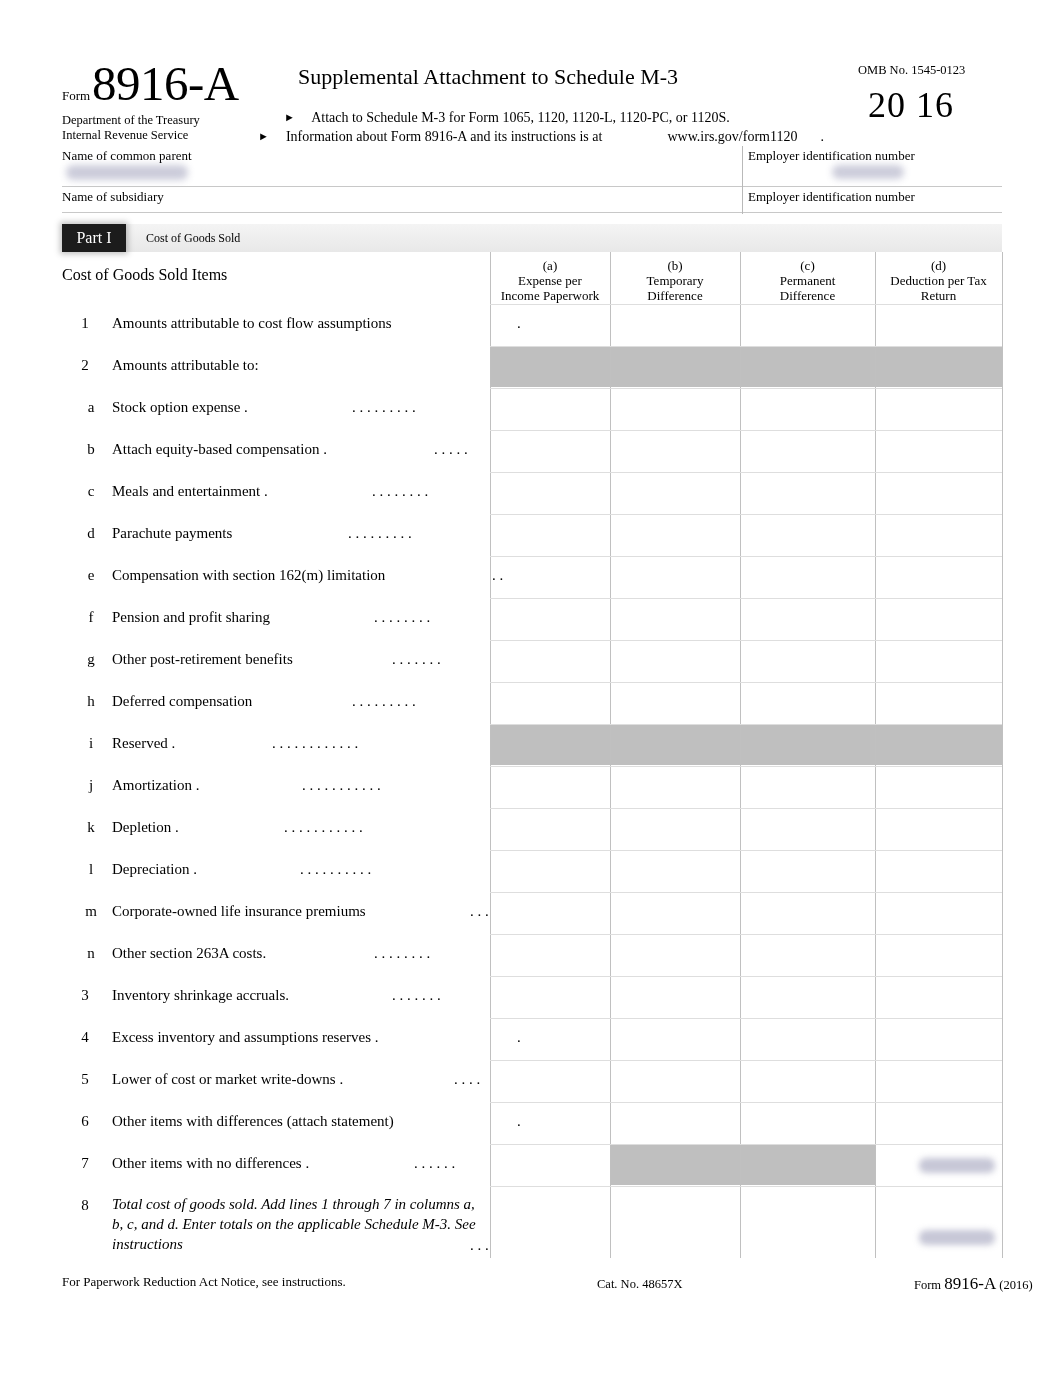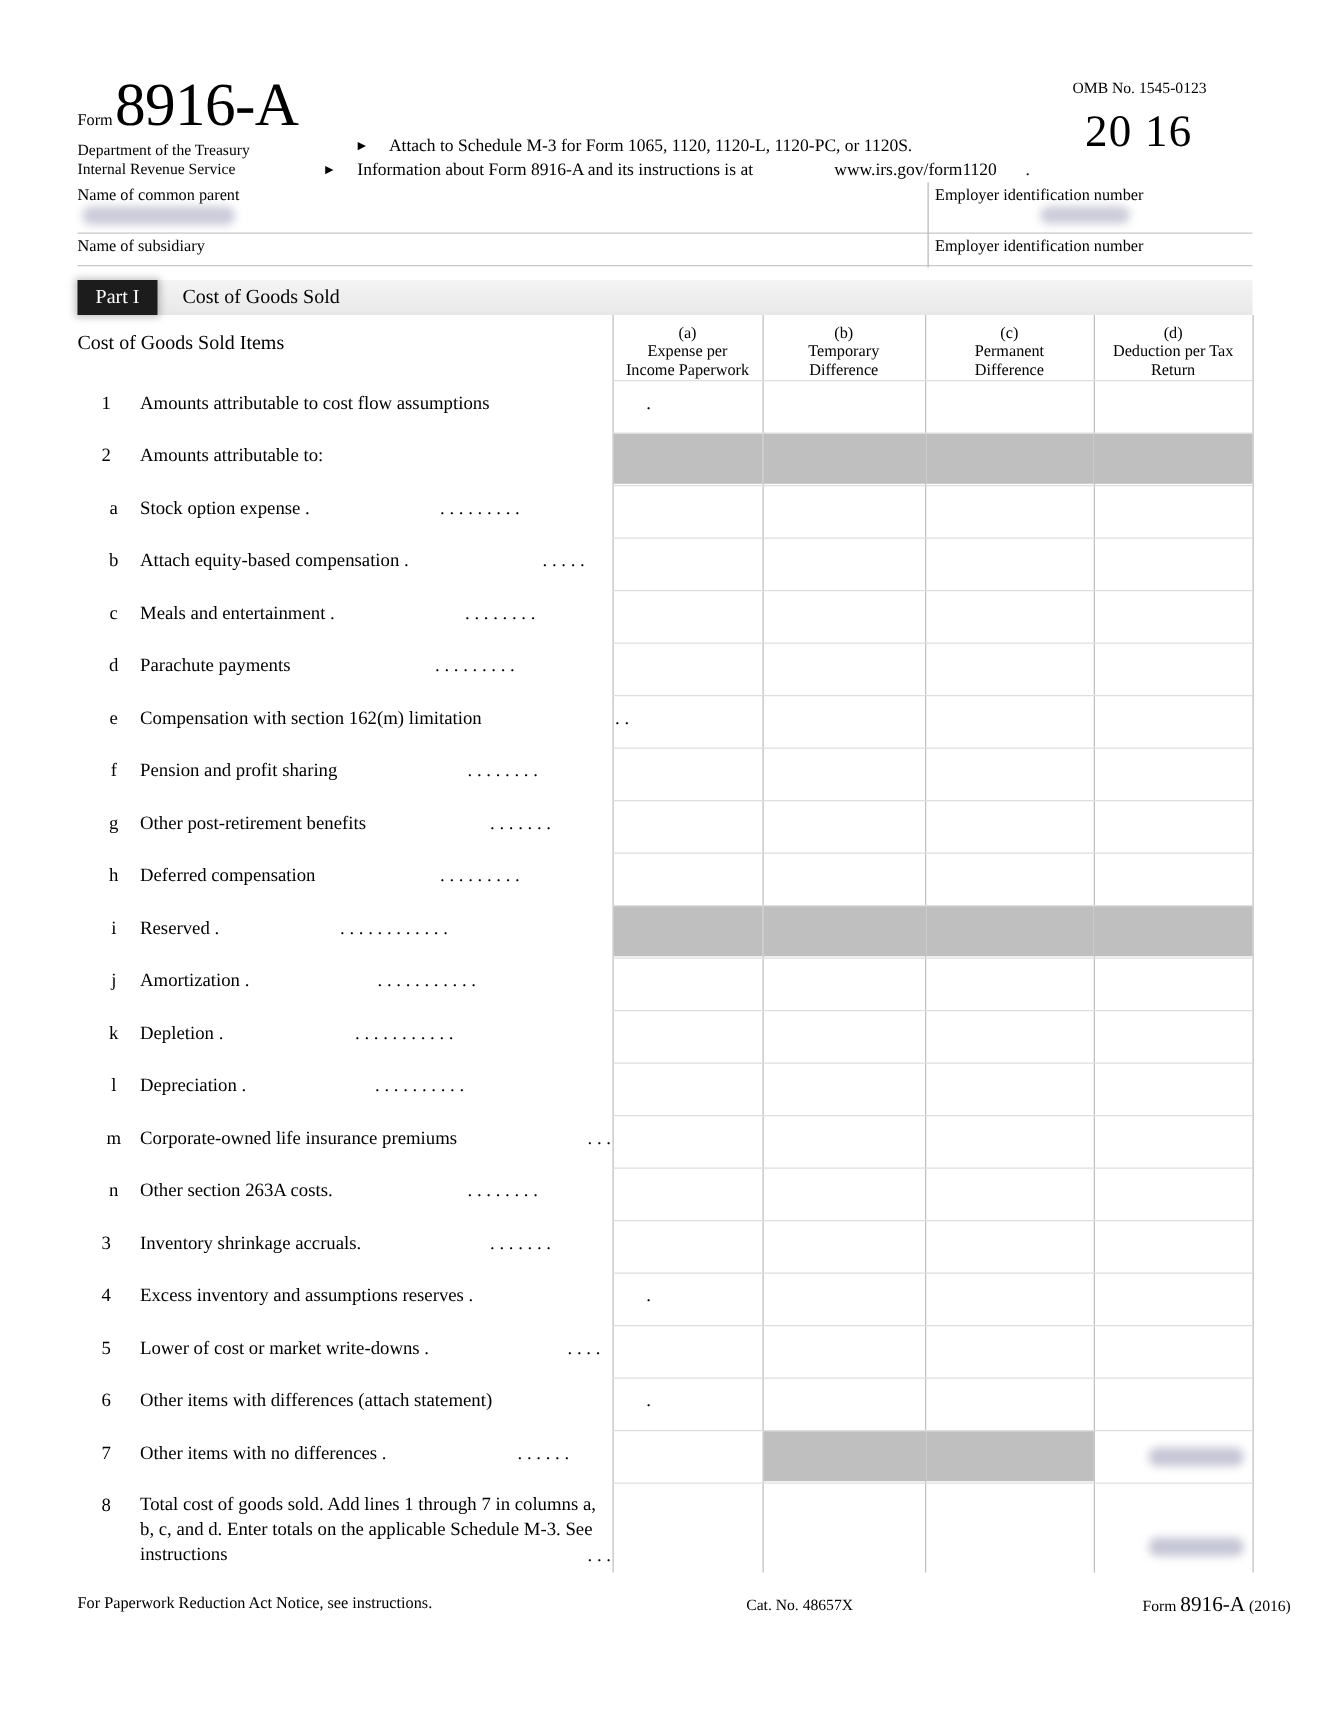--- a/index.html
+++ b/index.html
@@ -132,21 +132,21 @@
     background: #1c1c1c;
     color: #ffffff;
     font-size: 16px;
     text-align: center;
     line-height: 28px;
     box-shadow: 0 0 6px 2px rgba(0,0,0,0.25);
   }
   .part-title {
     position: absolute;
     left: 84px; top: 0px;
-    font-size: 16px;
+    font-size: 12px;
     line-height: 28px;
     white-space: nowrap;
   }
 
   
   .table {
     position: absolute;
     left: 62px; top: 252px;
     width: 940px;
     height: 1018px;
@@ -221,20 +221,21 @@
     font-size: 15px;
     letter-spacing: 0px;
     white-space: nowrap;
   }
   .rtext-multi {
     position: absolute;
     left: 50px; top: 8px;
     width: 372px;
     font-size: 15px;
     line-height: 20px;
+    font-style: italic;
   }
 
   
   .footer { position: absolute; left: 62px; top: 1274px; width: 940px; }
   .foot-left { position: absolute; left: 0px; top: 0px; font-size: 13px; white-space: nowrap; }
   .foot-cat  { position: absolute; left: 535px; top: 3px; font-size: 12.5px; white-space: nowrap; }
   .foot-right{ position: absolute; left: 812px; top: 0px; font-size: 12.5px; white-space: nowrap; margin-left: 40px; }
   .foot-right .fnum { font-size: 17px; }
   .foot-right .fyr  { font-size: 12.5px; }
 </style>
@@ -242,20 +243,21 @@
 <body>
 
 <div class="page">
 
   <div class="header">
     <div class="form-label">Form</div>
     <div class="form-number">8916-A</div>
     <div class="dept-line1">Department of the Treasury</div>
     <div class="dept-line2">Internal Revenue Service</div>
 
+    <div class="main-title">Supplemental Attachment to Schedule M-3</div>
 
     <div class="attach-line">
       <span class="arrow">►</span>
       <span class="gap-sm"></span>
       <span>Attach to Schedule M-3 for Form 1065, 1120, 1120-L, 1120-PC, or 1120S.</span>
     </div>
 
     <div class="info-line">
       <span class="arrow">►</span>
       <span class="gap-sm"></span>

